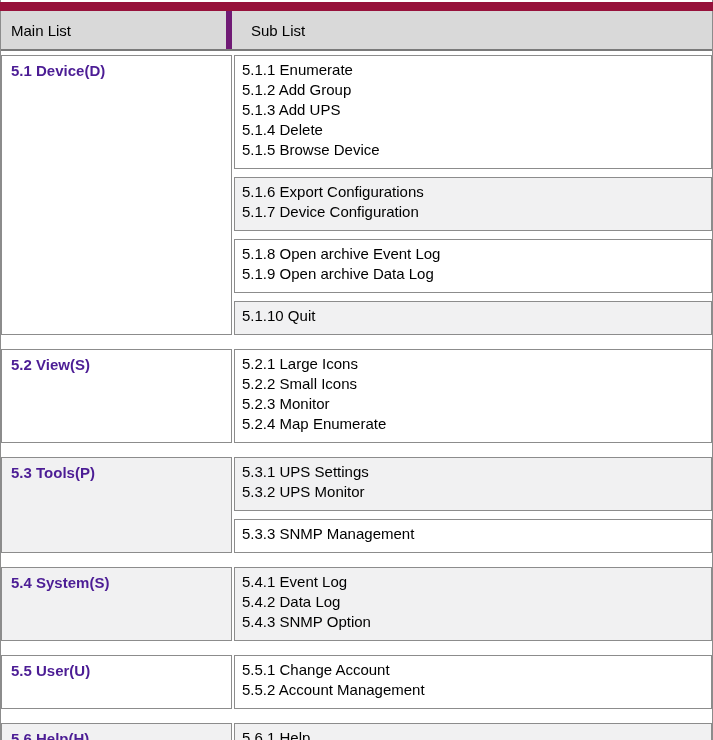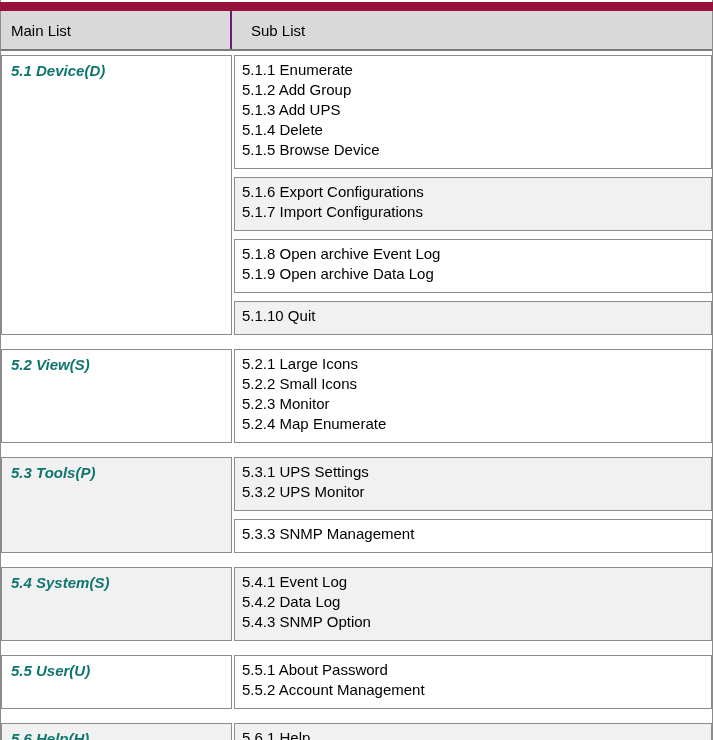--- a/index.html
+++ b/index.html
@@ -39,21 +39,21 @@
     border-bottom: 2px solid #7a7a7a;
     height: 38px;
     align-items: center;
     font-size: 15px;
     color: #000;
   }
   .hcell.main {
     width: 231px;
     box-sizing: border-box;
     padding-left: 10px;
-    border-right: 2px solid #701a75;
+    border-right: 6px solid #701a75;
     align-self: stretch;
     display: flex;
     align-items: center;
   }
   .hcell.sub {
     flex: 1;
     padding-left: 19px;
   }
   .rows {
     padding-top: 2px;
@@ -65,23 +65,22 @@
   }
   .mrow:first-child { margin-top: 2px; }
   .mcell {
     width: 231px;
     box-sizing: border-box;
     border: 1px solid #8c8c8c;
     padding: 5px 9px;
     font-size: 15px;
     font-weight: bold;
     line-height: 20px;
-    color: #0f766e;
+    color: #4c1d95;
     background: #ffffff;
-    font-style: italic;
   }
   .groups {
     flex: 1;
     display: flex;
     flex-direction: column;
     gap: 8px;
   }
   .group {
     border: 1px solid #8c8c8c;
     padding: 4px 8px 8px 7px;
@@ -113,21 +112,21 @@
           <div class="groups">
             <div class="group">
               <div class="sub-item">5.1.1 Enumerate</div>
               <div class="sub-item">5.1.2 Add Group</div>
               <div class="sub-item">5.1.3 Add UPS</div>
               <div class="sub-item">5.1.4 Delete</div>
               <div class="sub-item">5.1.5 Browse Device</div>
             </div>
             <div class="group alt">
               <div class="sub-item">5.1.6 Export Configurations</div>
-              <div class="sub-item">5.1.7 Import Configurations</div>
+              <div class="sub-item">5.1.7 Device Configuration</div>
             </div>
             <div class="group">
               <div class="sub-item">5.1.8 Open archive Event Log</div>
               <div class="sub-item">5.1.9 Open archive Data Log</div>
             </div>
             <div class="group alt">
               <div class="sub-item">5.1.10 Quit</div>
             </div>
           </div>
         </div>
@@ -161,21 +160,21 @@
               <div class="sub-item">5.4.1 Event Log</div>
               <div class="sub-item">5.4.2 Data Log</div>
               <div class="sub-item">5.4.3 SNMP Option</div>
             </div>
           </div>
         </div>
         <div class="mrow">
           <div class="mcell">5.5 User(U)</div>
           <div class="groups">
             <div class="group">
-              <div class="sub-item">5.5.1 About Password</div>
+              <div class="sub-item">5.5.1 Change Account</div>
               <div class="sub-item">5.5.2 Account Management</div>
             </div>
           </div>
         </div>
         <div class="mrow">
           <div class="mcell alt">5.6 Help(H)</div>
           <div class="groups">
             <div class="group alt">
               <div class="sub-item">5.6.1 Help</div>
             </div>

